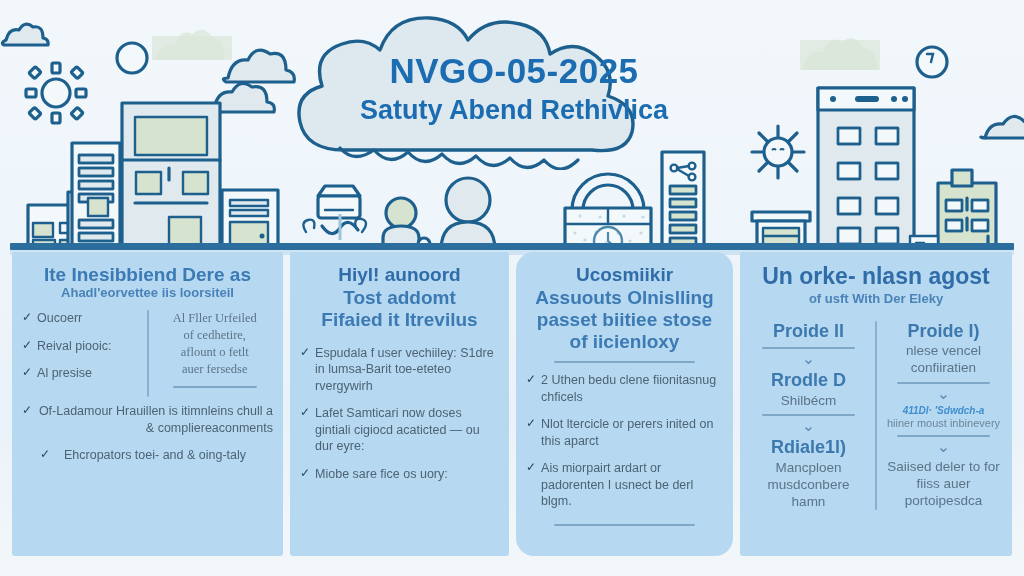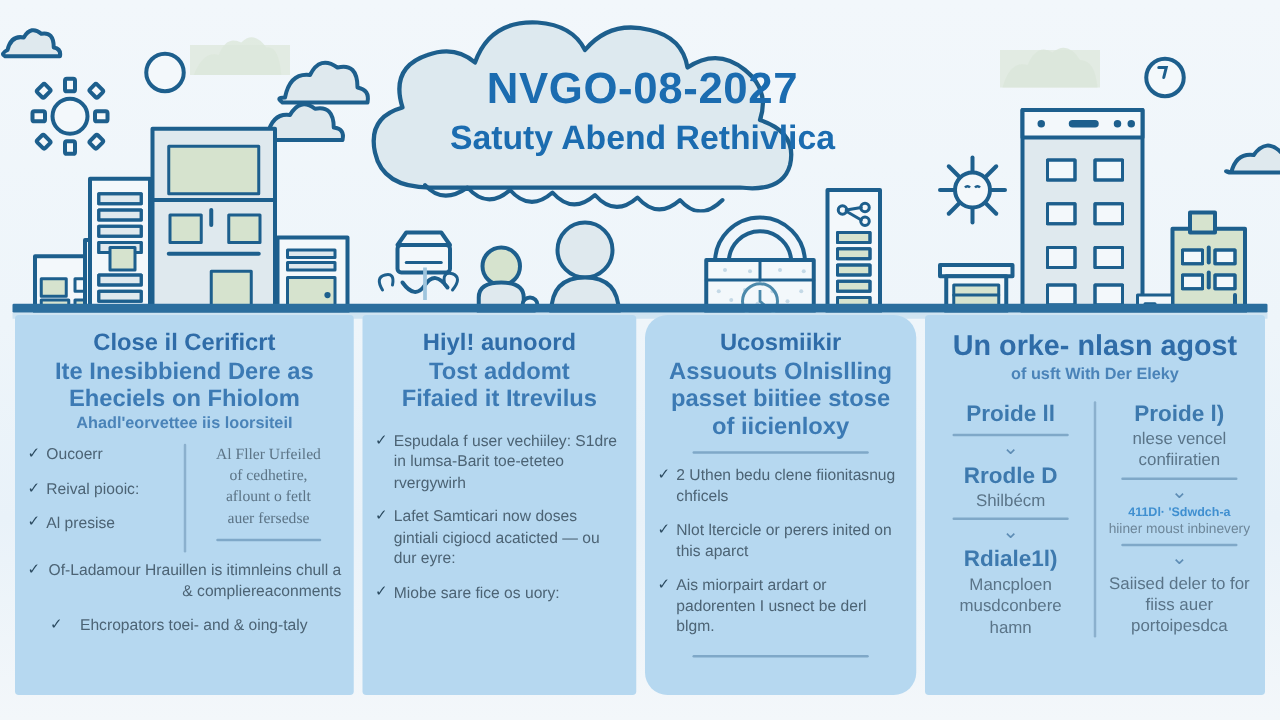--- a/index.html
+++ b/index.html
@@ -217,20 +217,21 @@
     font-size: 16px;
     line-height: 1;
     margin: 1px 0 3px 0;
   }
   .step-accent {
     font-size: 10px;
     font-weight: bold;
     color: #3f8fd0;
     text-align: right;
     line-height: 1.1;
+    font-style: italic;
   }
 </style>
 </head>
 <body>
 
 <div id="stage">
 
   <div class="scenery">
     <svg width="1024" height="252" viewBox="0 0 1024 252" xmlns="http://www.w3.org/2000/svg">
       <defs>
@@ -529,31 +530,29 @@
                q20 -24 52 -16
                q26 6 30 30
                q24 -16 46 2
                q20 16 12 40
                q30 10 24 36
                q-6 22 -40 18
                z" fill="#dde9ef" stroke="#1d5f8d" stroke-width="3.4" stroke-linejoin="round"></path>
       <path d="M52 140 q14 16 34 2 q16 18 34 2 q16 18 34 2 q16 18 34 2 q16 18 34 2 q16 18 34 2 q16 18 34 0" fill="none" stroke="#1d5f8d" stroke-width="3.2" stroke-linejoin="round" stroke-linecap="round"></path>
     </svg>
     <div class="title-text-wrap">
-      <div class="title-main">NVGO-08-2027</div>
+      <div class="title-main">NVGO-05-2025</div>
       <div class="title-sub">Satuty Abend Rethivlica</div>
     </div>
   </div>
 
   <div class="panels">
 
     <div class="panel panel-1">
-      <div class="panel-heading">Close il Cerificrt</div>
       <div class="panel-subheading">Ite Inesibbiend Dere as</div>
-      <div class="panel-subheading">Eheciels on Fhiolom</div>
       <div class="panel-subheading thin">Ahadl'eorvettee iis loorsiteiI</div>
 
       <div class="two-col">
         <div class="col">
           <div class="bullet">
             <span class="check">✓</span>
             <span class="btext">Oucoerr</span>
           </div>
           <div class="bullet">
             <span class="check">✓</span>

